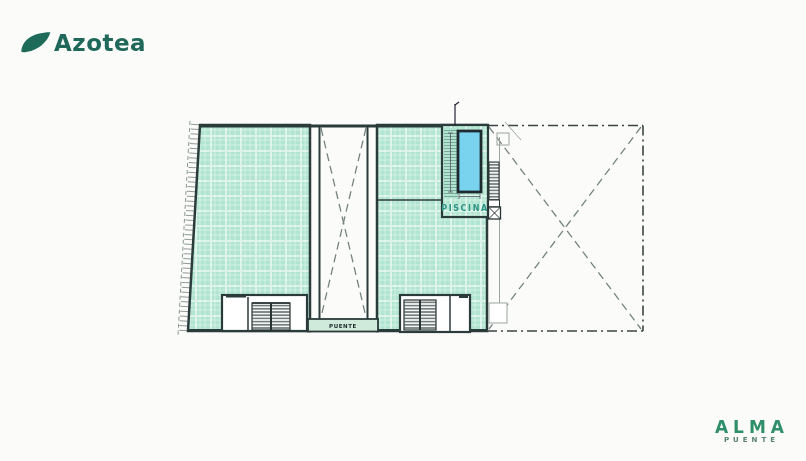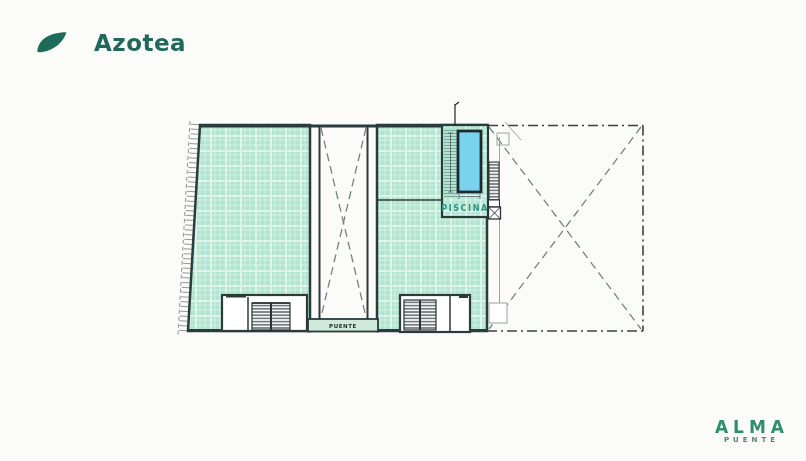--- a/index.html
+++ b/index.html
@@ -2,22 +2,22 @@
 <html><head>
 <meta charset="utf-8">
 <style>
   html,body{margin:0;padding:0;}
   body{
     width:806px;height:461px;position:relative;overflow:hidden;
     background:#fbfbfa;
     font-family:"DejaVu Sans","Liberation Sans",sans-serif;
   }
   .brand-header{
-    position:absolute;top:30px;left:34px;
-    display:flex;align-items:flex-end;gap:24px;
+    position:absolute;top:30px;left:18px;
+    display:flex;align-items:flex-end;gap:0;
   }
   .brand-header .leaf{display:block;}
   .brand-header .brand-text{
     font-size:23px;font-weight:700;color:#20695a;letter-spacing:.5px;
   }
   .plan-wrap{position:absolute;inset:0;}
   .brand-footer{
     position:absolute;right:22px;bottom:16px;text-align:center;line-height:1.1;
   }
   .brand-footer .alma{

